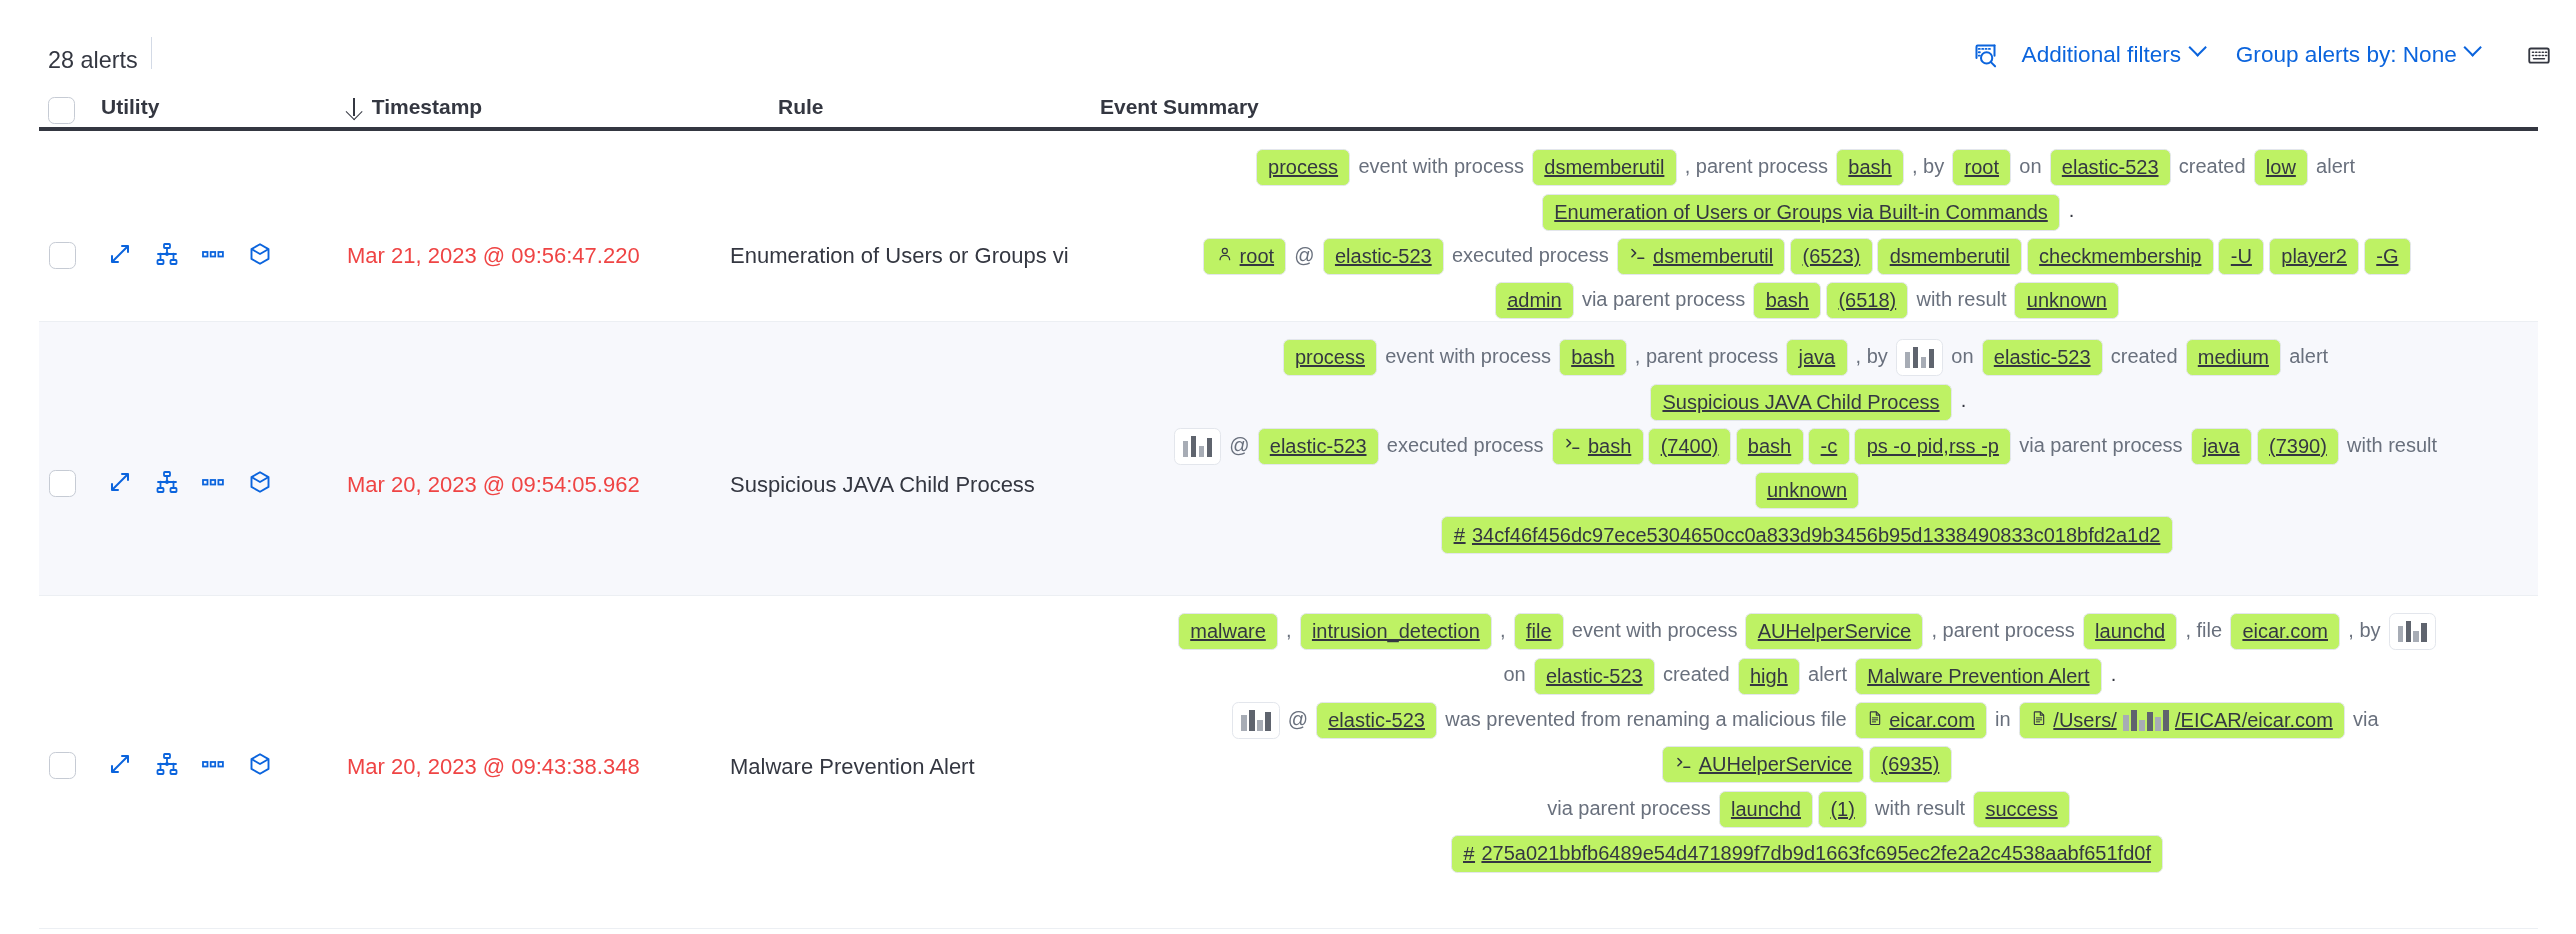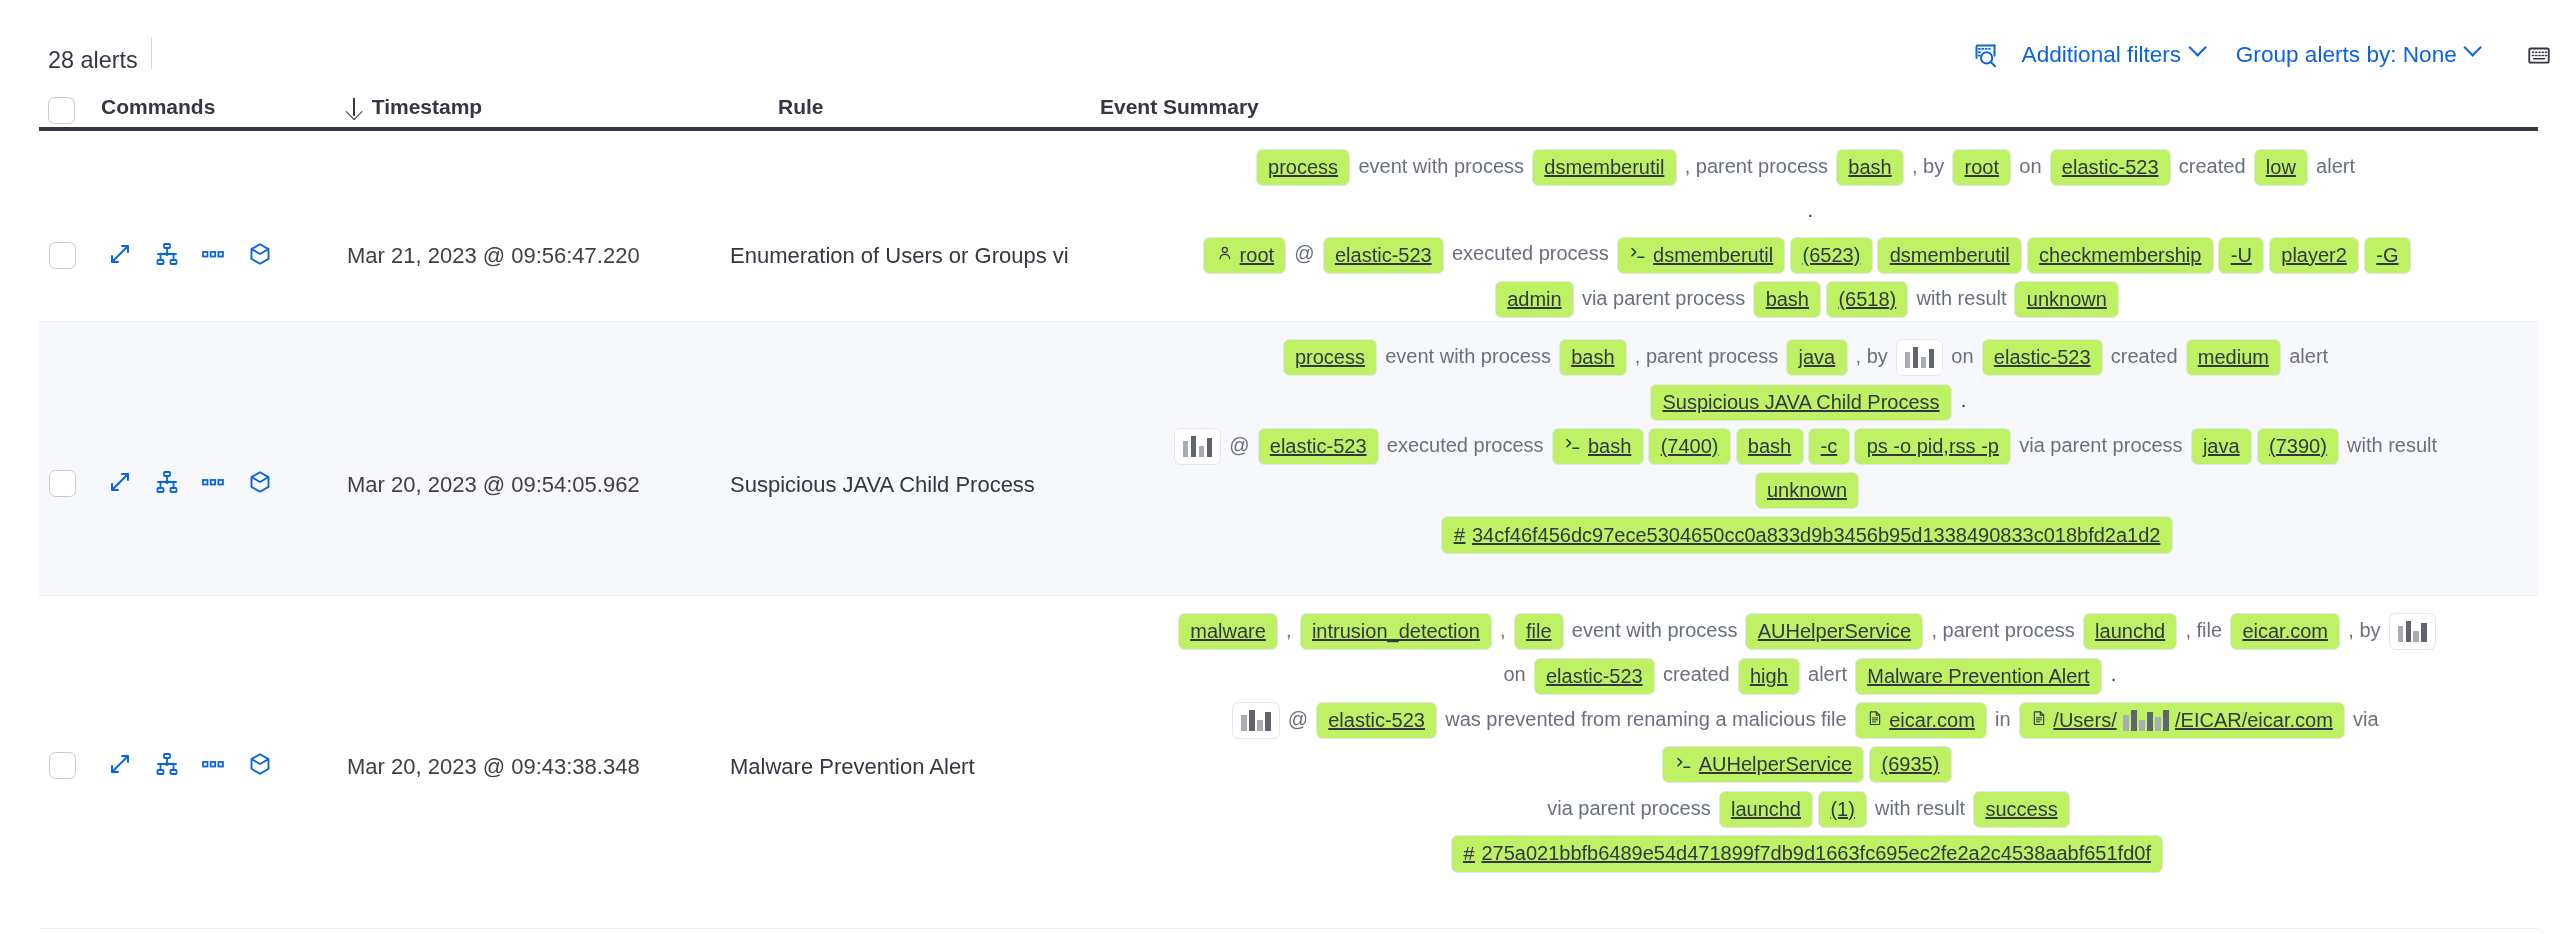--- a/index.html
+++ b/index.html
@@ -169,21 +169,21 @@
     left: 69px;
     display: flex;
     align-items: center;
     gap: 22.6px;
   }
   .act-ico { cursor: pointer; display:block; }
   .cell-ts {
     position: absolute;
     left: 308px;
     font-size: 22px;
-    color: #404040;
+    color: #ef4444;
     white-space: nowrap;
   }
   .cell-rule {
     position: absolute;
     left: 691px;
     font-size: 22px;
     color: #343741;
     white-space: nowrap;
     max-width: 338px;
     overflow: hidden;
@@ -278,21 +278,21 @@
       <div class="icon-btn kbd-btn">
         <svg width="26" height="26" viewBox="0 0 24 24">
           <rect x="3" y="6" width="18" height="13" rx="1.5" fill="none" stroke="#343741" stroke-width="1.7"></rect>
           <path d="M6 9.5h1M9 9.5h1M12 9.5h1M15 9.5h1M18 9.5h1M6 12.5h1M9 12.5h1M12 12.5h1M15 12.5h1M18 12.5h1M7 15.5h10" stroke="#343741" stroke-width="1.5" stroke-linecap="round"></path>
         </svg>
       </div>
     </div>
   </div>
 
   <div class="thead">
-    <div class="th th-actions">Commands</div>
+    <div class="th th-actions">Utility</div>
     <div class="th th-ts">
       <span class="sort-arrow"></span>
       <span>Timestamp</span>
     </div>
     <div class="th th-rule">Rule</div>
     <div class="th th-summary">Event Summary</div>
   </div>
   <div class="header-checkbox"></div>
   <div class="header-rule"></div>
 
@@ -333,21 +333,23 @@
               <span>dsmemberutil</span>
             </span><span class="txt">, parent process</span><span class="chip">
               <span>bash</span>
             </span><span class="txt">, by</span><span class="chip">
               <span>root</span>
             </span><span class="txt">on</span><span class="chip">
               <span>elastic-523</span>
             </span><span class="txt">created</span><span class="chip">
               <span>low</span>
             </span><span class="txt">alert</span></div>
-          <div><span class="period">.</span></div>
+          <div><span class="chip">
+              <span>Enumeration of Users or Groups via Built-in Commands</span>
+            </span><span class="period">.</span></div>
           <div><span class="chip">
               <span class="ic"><svg width="17.7" height="17.7" viewBox="0 0 24 24" fill="none">
                   <circle cx="12" cy="8" r="3.4" stroke="#343741" stroke-width="1.7"></circle>
                   <path d="M5.5 20c0-3.6 2.9-6 6.5-6s6.5 2.4 6.5 6" stroke="#343741" stroke-width="1.7" stroke-linecap="round"></path>
                 </svg></span>
               <span>root</span>
             </span><span class="txt">@</span><span class="chip">
               <span>elastic-523</span>
             </span><span class="txt">executed process</span><span class="chip">
               <span class="ic"><svg width="17.7" height="17.7" viewBox="0 0 24 24" fill="none">

